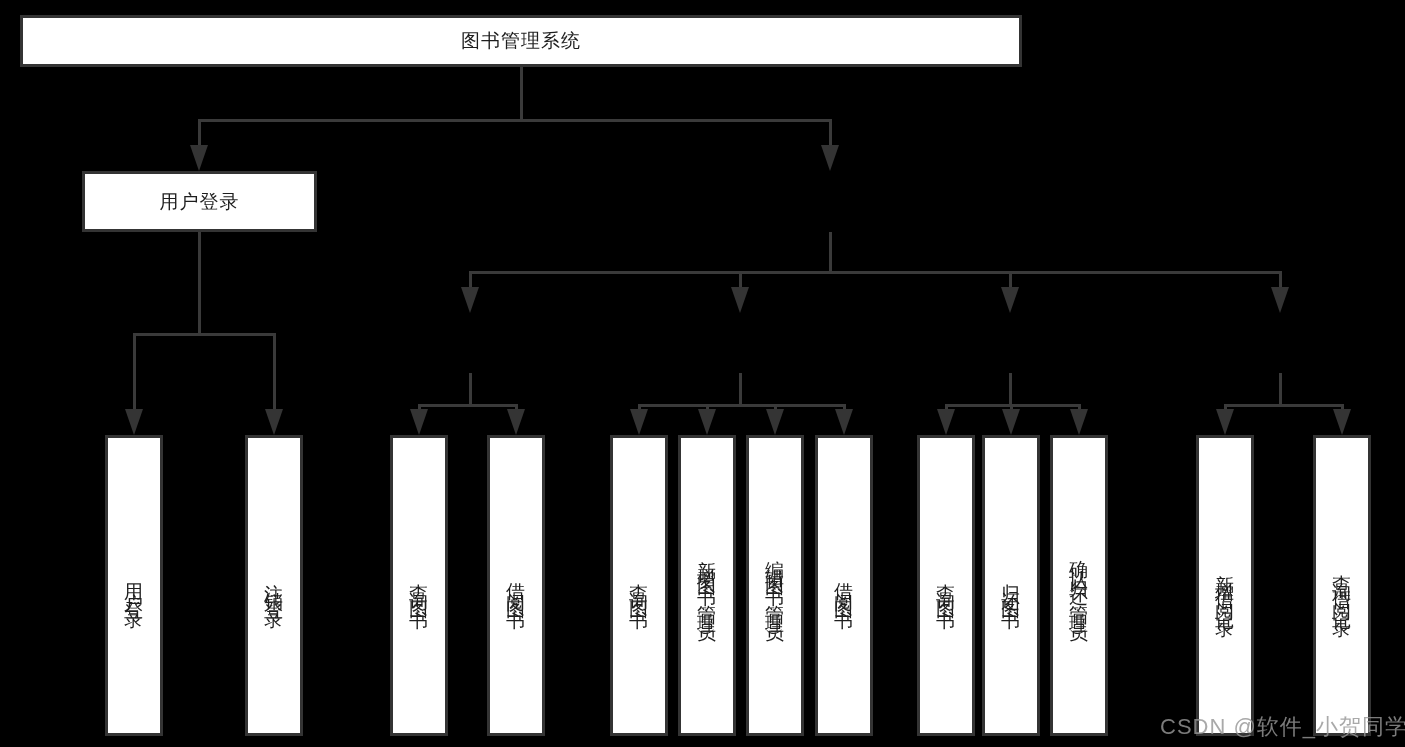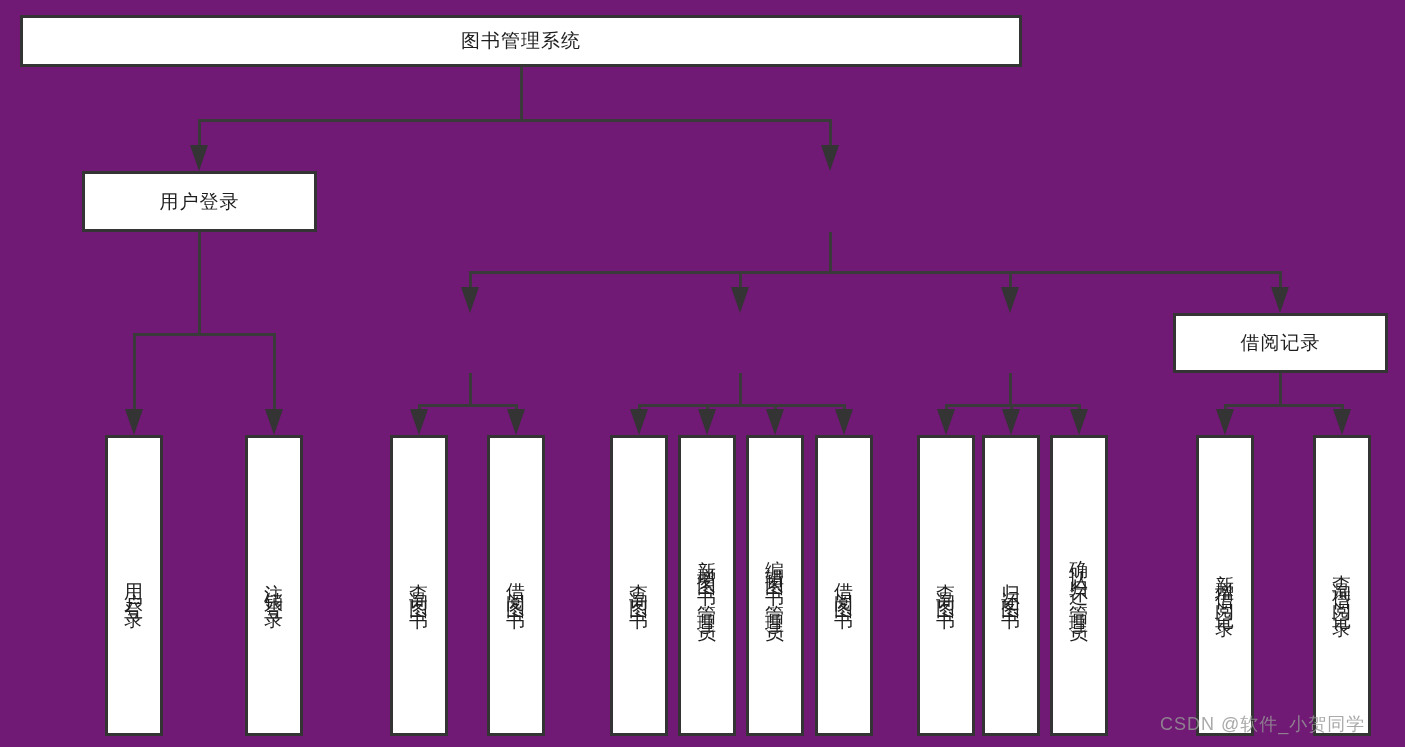--- a/index.html
+++ b/index.html
@@ -1,21 +1,21 @@
 <!DOCTYPE html>
 <html><head>
 <meta charset="utf-8">
 <style>
   * { margin: 0; padding: 0; box-sizing: border-box; }
   html, body { background: #ffffff; }
   .stage {
     position: relative;
     width: 1405px;
     height: 747px;
-    background: #701a75;
+    background: #000000;
     font-family: "Liberation Sans", "DejaVu Sans", sans-serif;
     overflow: hidden;
   }
   .node {
     position: absolute;
     border: 3px solid #343434;
     background: #ffffff;
     display: flex;
     align-items: center;
     justify-content: center;
@@ -50,21 +50,21 @@
     border-left: 9px solid transparent;
     border-right: 9px solid transparent;
     border-top: 26px solid #343434;
     z-index: 1;
   }
   .watermark {
     position: absolute;
     left: 1160px;
     top: 712px;
     width: 245px;
-    font-size: 18px;
+    font-size: 22px;
     color: rgba(150,150,150,0.82);
     letter-spacing: 1px;
     z-index: 5;
     white-space: nowrap;
   }
 </style>
 </head>
 <body>
 
 <div class="stage">
@@ -95,23 +95,20 @@
   <div class="hline" style="left:469px; top:271px; width:813px;"></div>
   <div class="vline" style="left:469px; top:271px; height:20px;"></div>
   <div class="arrowhead" style="left:461px; top:287px;"></div>
   <div class="vline" style="left:739px; top:271px; height:20px;"></div>
   <div class="arrowhead" style="left:731px; top:287px;"></div>
   <div class="vline" style="left:1009px; top:271px; height:20px;"></div>
   <div class="arrowhead" style="left:1001px; top:287px;"></div>
   <div class="vline" style="left:1279px; top:271px; height:20px;"></div>
   <div class="arrowhead" style="left:1271px; top:287px;"></div>
 
-  <div class="node" style="left:1173px; top:313px; width:215px; height:60px;">
-    <span>借阅记录</span>
-  </div>
 
   <div class="vline" style="left:469px; top:373px; height:34px;"></div>
   <div class="hline" style="left:418px; top:404px; width:100px;"></div>
   <div class="vline" style="left:418px; top:404px; height:10px;"></div>
   <div class="arrowhead" style="left:410px; top:409px;"></div>
   <div class="vline" style="left:515px; top:404px; height:10px;"></div>
   <div class="arrowhead" style="left:507px; top:409px;"></div>
 
   <div class="vline" style="left:739px; top:373px; height:34px;"></div>
   <div class="hline" style="left:638px; top:404px; width:208px;"></div>

